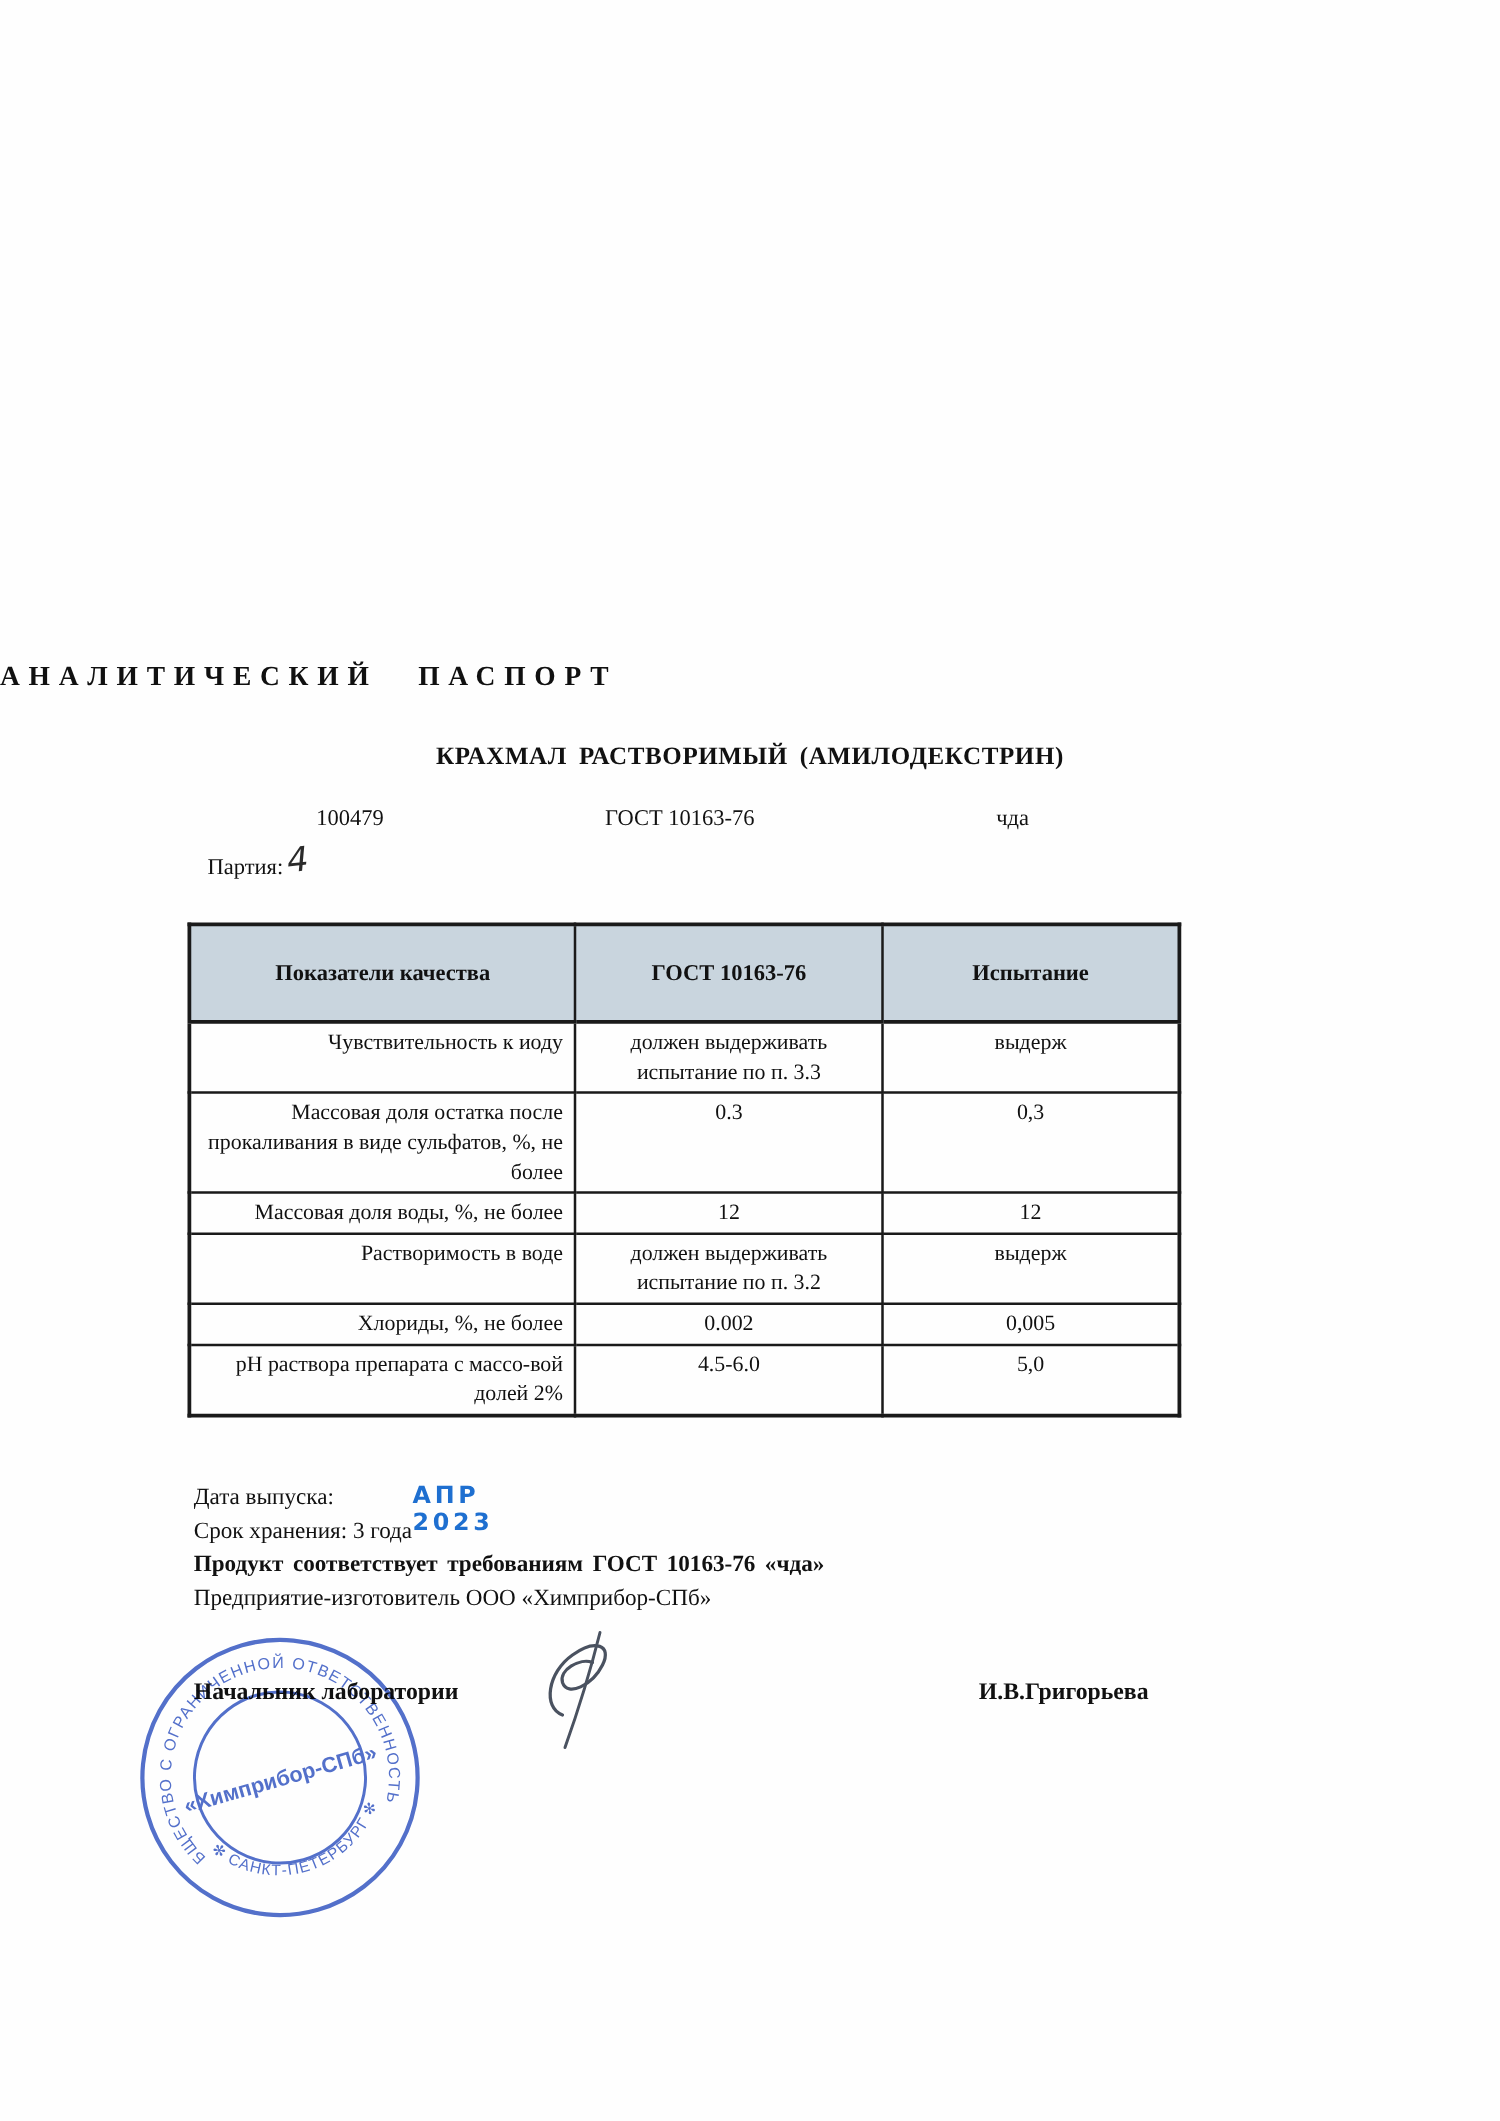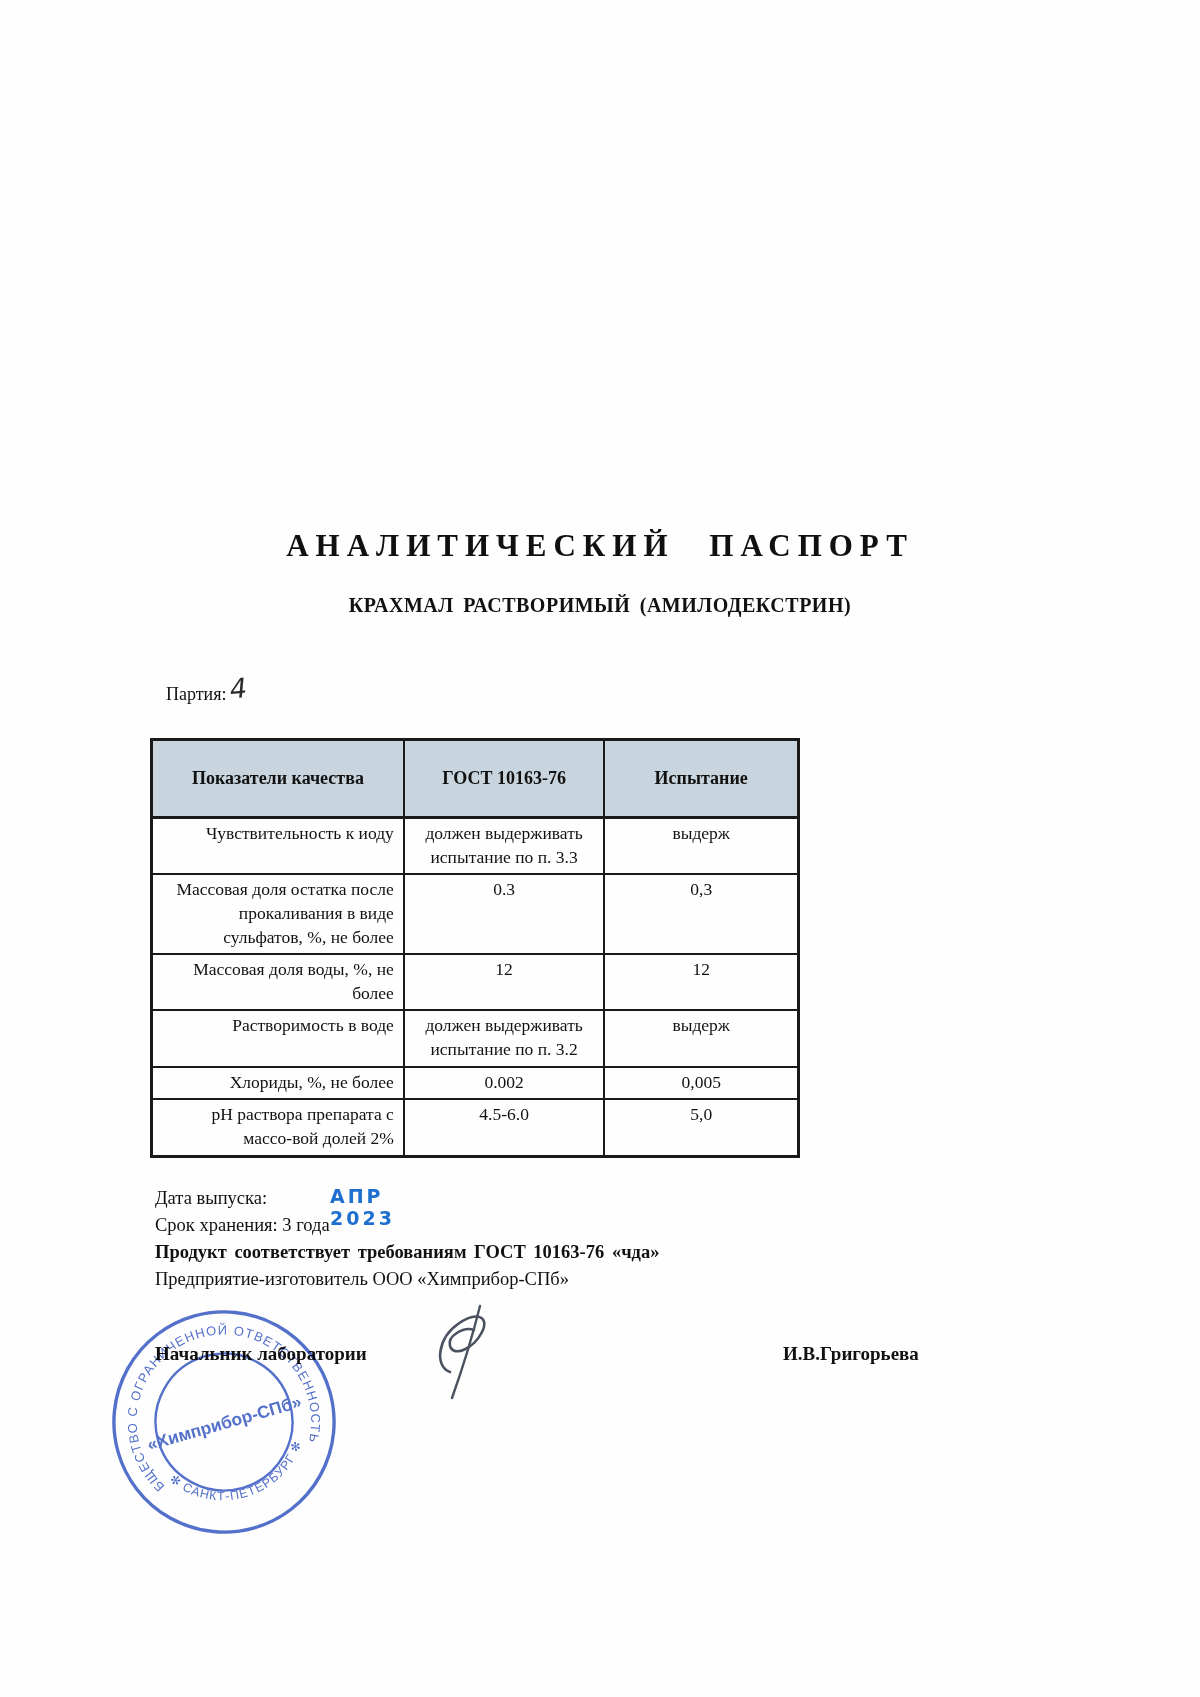--- a/index.html
+++ b/index.html
@@ -7,22 +7,21 @@
     position:relative;
     width:1200px;height:1697px;
     margin:0 auto;
     background:#fefefe;
     font-family:"Liberation Serif","DejaVu Serif",serif;
     color:#111;
     overflow:hidden;
   }
   .doc-title{
     position:absolute;top:528px;left:0;width:100%;
-    text-align:center;
-    font-size:31px;font-weight:bold;
+    font-size:22px;font-weight:bold;
     letter-spacing:7px;word-spacing:20px;
     color:#101010;
   }
   .doc-subtitle{
     position:absolute;top:594px;left:0;width:100%;
     text-align:center;
     font-size:20px;font-weight:bold;
     letter-spacing:.5px;word-spacing:4px;
   }
   .meta-row{position:absolute;top:644px;left:0;width:100%;height:26px;font-size:18px;}
@@ -32,21 +31,21 @@
   .batch-line{position:absolute;top:682px;left:166px;font-size:18px;}
   .batch-value{
     display:inline-block;
     font-family:"DejaVu Sans",sans-serif;
     font-style:italic;font-size:27px;line-height:18px;
     color:#2a2a2a;
     transform:rotate(-6deg) translateY(-2px);
     margin-left:3px;
   }
   table.quality{
-    position:absolute;top:738px;left:150px;width:650px;
+    position:absolute;top:738px;left:150px;width:795px;
     border-collapse:collapse;
     font-size:17.5px;
     table-layout:fixed;
   }
   table.quality th,table.quality td{
     border:2px solid #1a1a1a;
     padding:3px 9px 4px 9px;
     vertical-align:top;
   }
   table.quality{border:3px solid #1a1a1a;}
@@ -93,20 +92,25 @@
   .stamp-text{fill:#3b5cc4;font-family:"Liberation Sans","DejaVu Sans",sans-serif;}
 </style>
 </head>
 <body>
 
 <div class="page">
 
   <div class="doc-title">АНАЛИТИЧЕСКИЙ ПАСПОРТ</div>
   <div class="doc-subtitle">КРАХМАЛ  РАСТВОРИМЫЙ (АМИЛОДЕКСТРИН)</div>
 
+  <div class="meta-row">
+    <span class="meta-code">100479</span>
+    <span class="meta-gost">ГОСТ 10163-76</span>
+    <span class="meta-grade">чда</span>
+  </div>
 
   <div class="batch-line">
     <span>Партия:</span><span class="batch-value">4</span>
   </div>
 
   <table class="quality">
     <colgroup>
         <col class="c1">
         <col class="c2">
         <col class="c3">

